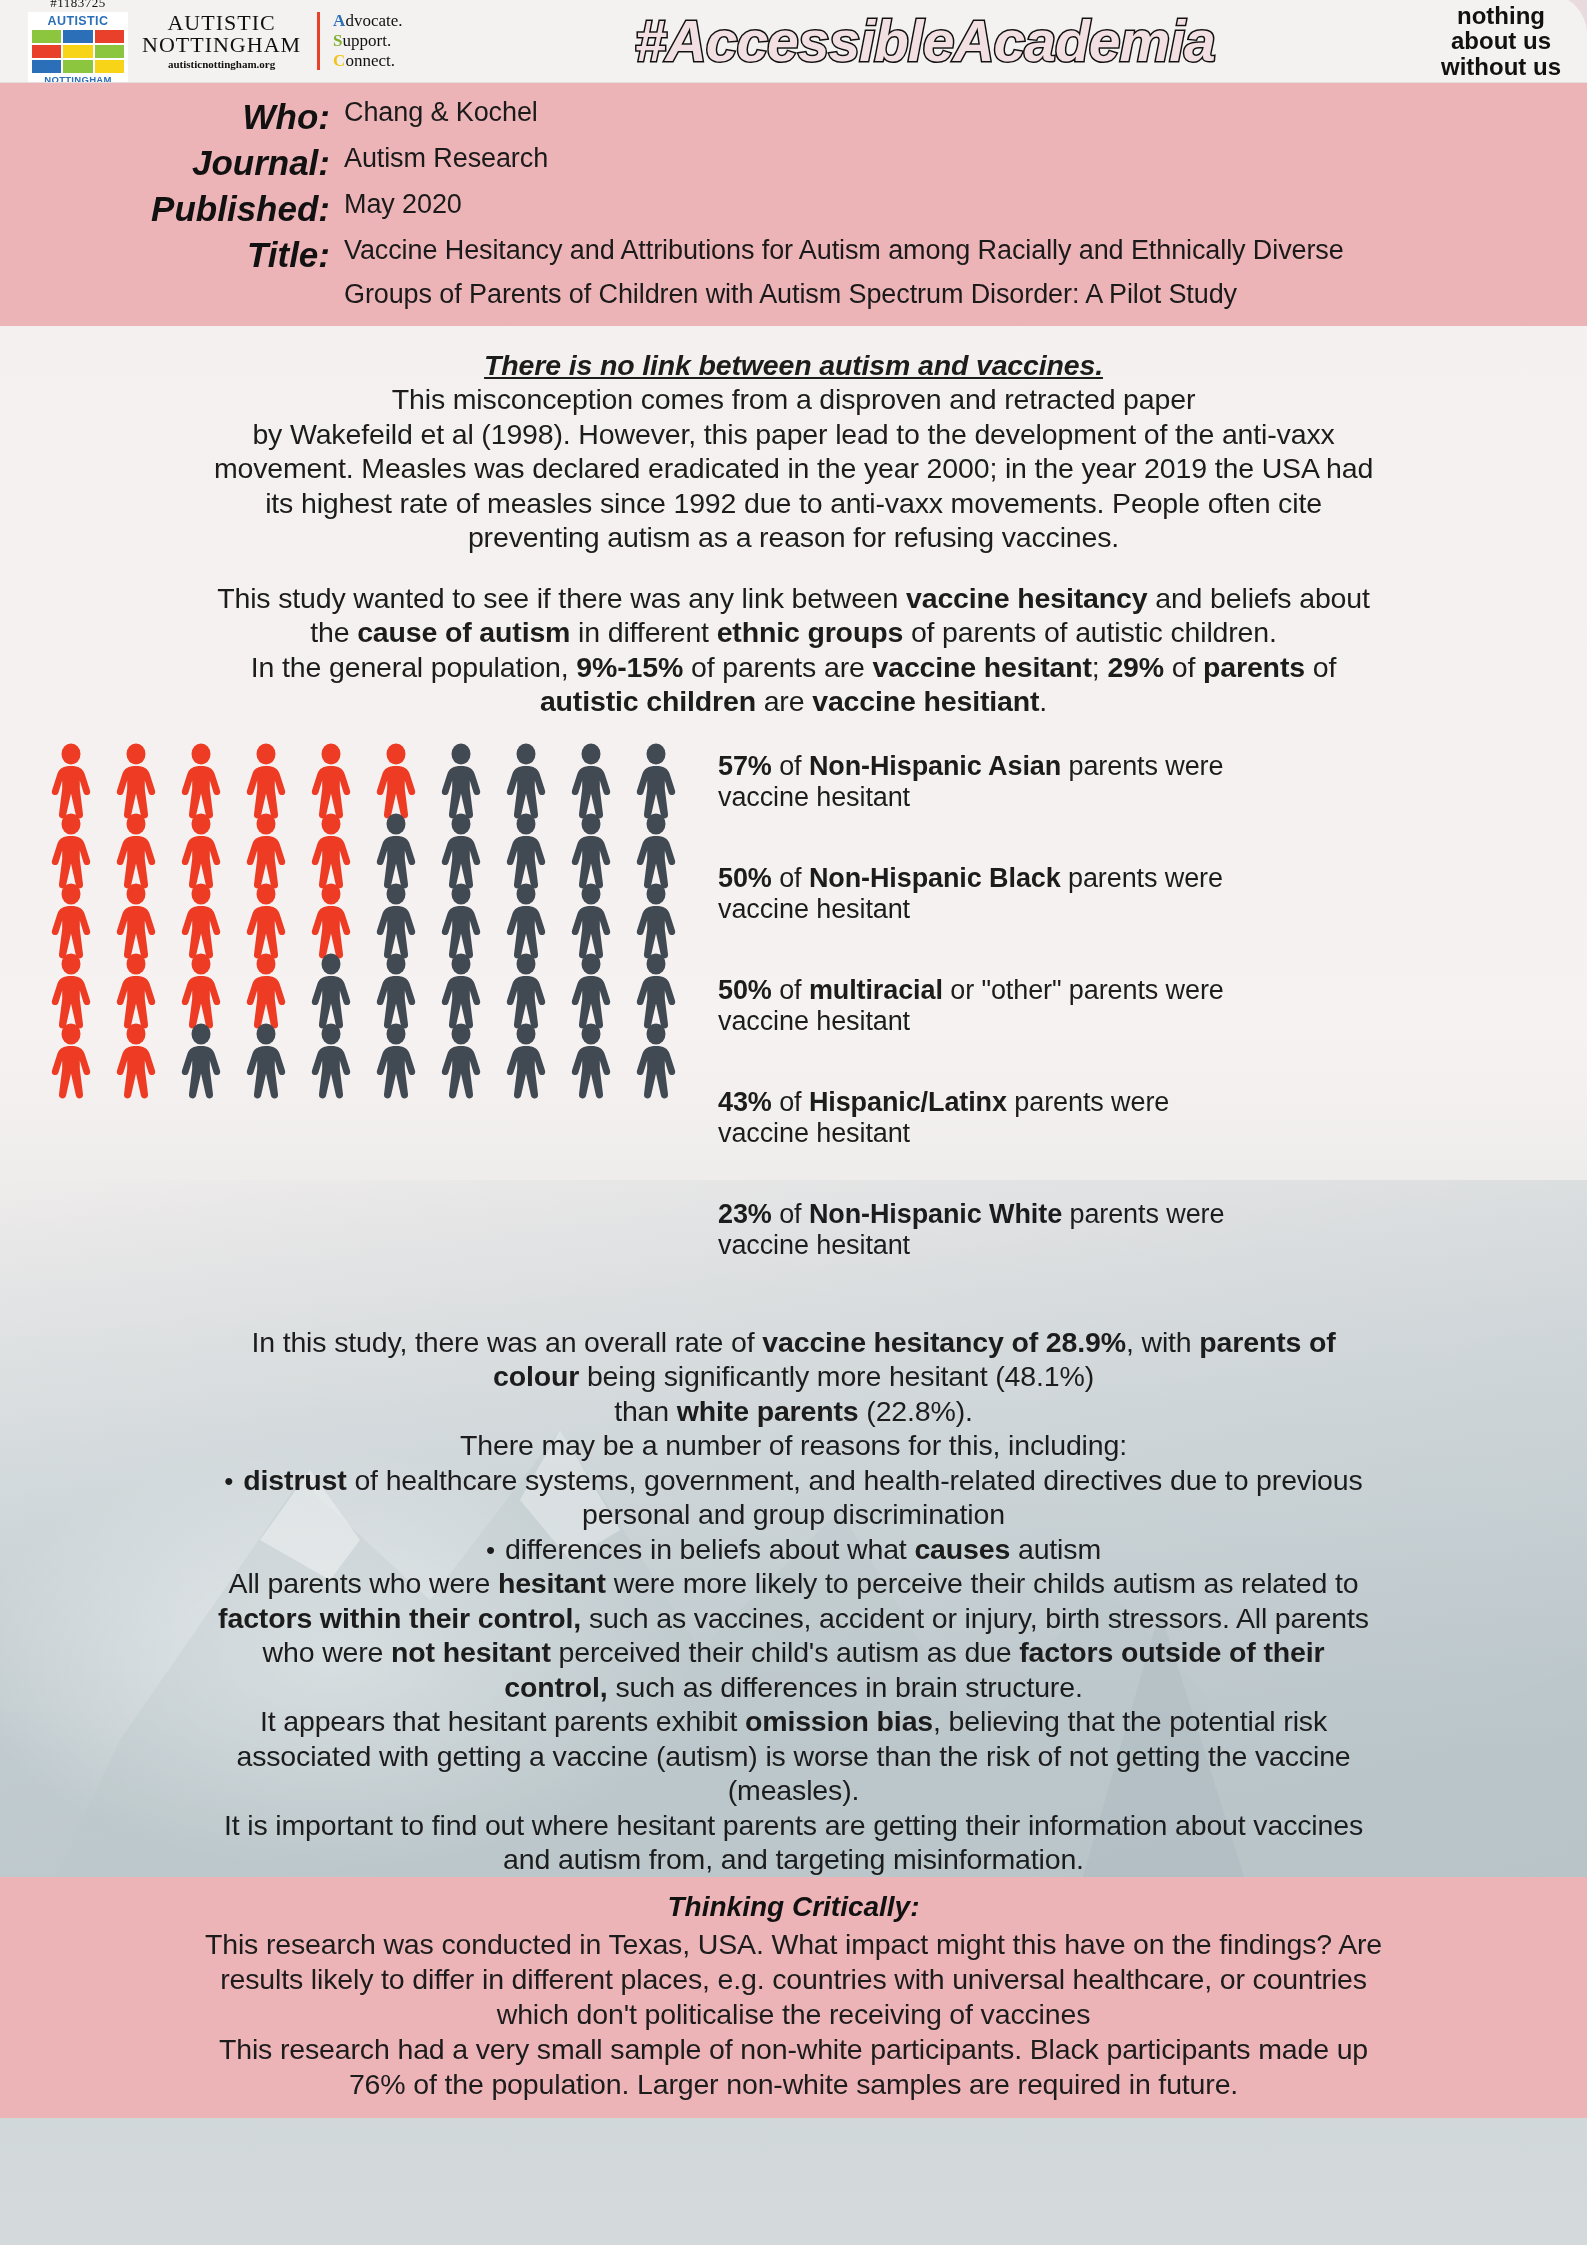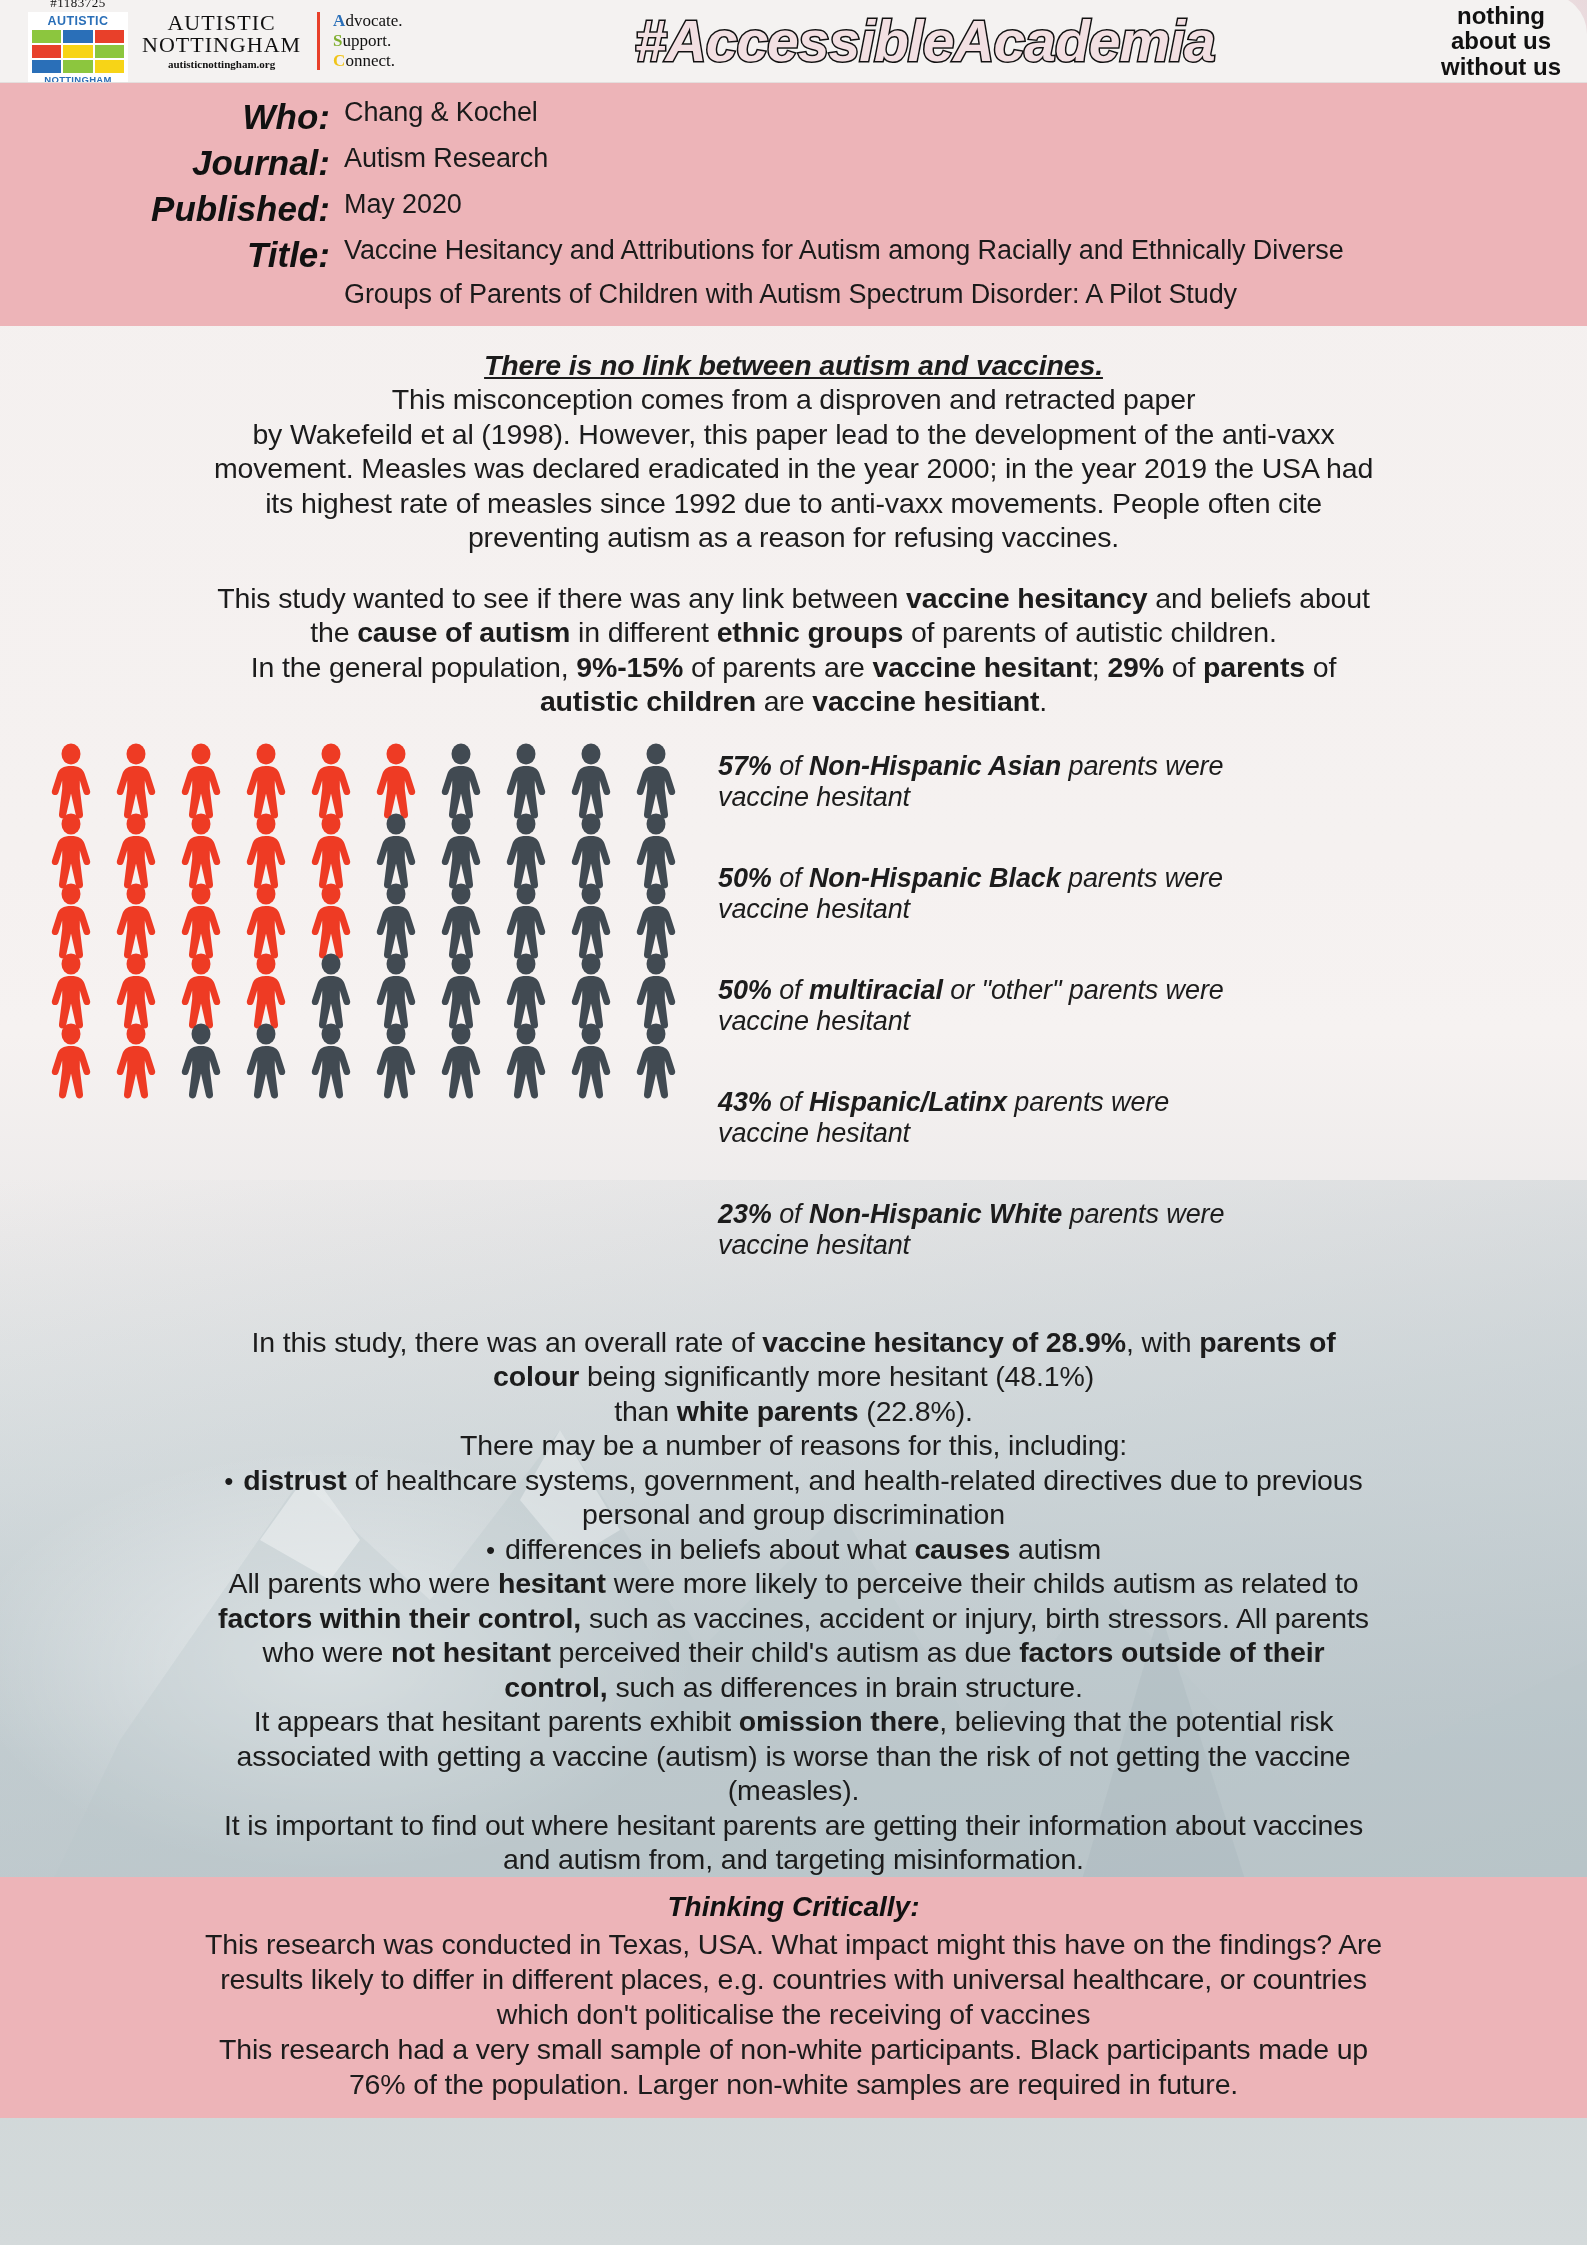--- a/index.html
+++ b/index.html
@@ -90,21 +90,21 @@
     text-align:center;font-weight:bold;font-style:italic;text-decoration:underline;
     font-size:28px;color:#111;margin-bottom:4px;
   }
   .gap{height:26px;}
 
   
   .picto{position:relative;z-index:2;display:flex;margin-top:24px;padding-left:40px;}
   .picto-left{width:660px;flex-shrink:0;}
   .prow{display:flex;gap:3px;height:73px;align-items:flex-start;margin-bottom:-3px;}
   .person{width:62px;height:76px;display:block;}
-  .picto-right{flex:1;padding-left:18px;padding-top:8px;font-style:italic;}
+  .picto-right{flex:1;padding-left:18px;padding-top:8px;}
   .legend-item{height:112px;}
   .legend-item p{margin:0;font-family:"Liberation Sans",sans-serif;font-size:27px;
     line-height:1.16;color:#1c1c1c;letter-spacing:-.1px;}
   .legend-item p b{font-weight:bold;}
 
   
   .lower{margin-top:14px;}
   .bullet-line{display:flex;justify-content:center;align-items:baseline;gap:0;}
   .bullet-dot{font-size:26px;line-height:1;margin-right:10px;}
 
@@ -466,21 +466,21 @@
 
     <p class="txt bullet-line">
         <span class="bullet-dot">•</span>
         <span><span>differences in beliefs about what </span><b>causes</b><span> autism</span></span>
       </p>
 
     <p class="txt"><span>All parents who were </span><b>hesitant</b><span> were more likely to perceive their childs autism as related to</span></p>
     <p class="txt"><b>factors within their control,</b><span> such as vaccines, accident or injury, birth stressors. All parents</span></p>
     <p class="txt"><span>who were </span><b>not hesitant</b><span> perceived their child's autism as due </span><b>factors outside of their</b></p>
     <p class="txt"><b>control,</b><span> such as differences in brain structure.</span></p>
-    <p class="txt"><span>It appears that hesitant parents exhibit </span><b>omission there</b><span>, believing that the potential risk</span></p>
+    <p class="txt"><span>It appears that hesitant parents exhibit </span><b>omission bias</b><span>, believing that the potential risk</span></p>
     <p class="txt">associated with getting a vaccine (autism) is worse than the risk of not getting the vaccine</p>
     <p class="txt">(measles).</p>
     <p class="txt">It is important to find out where hesitant parents are getting their information about vaccines</p>
     <p class="txt">and autism from, and targeting misinformation.</p>
   </div>
 
   <div class="footer">
     <div class="footer-head">Thinking Critically:</div>
     <p>This research was conducted in Texas, USA. What impact might this have on the findings? Are</p>
     <p>results likely to differ in different places, e.g. countries with universal healthcare, or countries</p>

